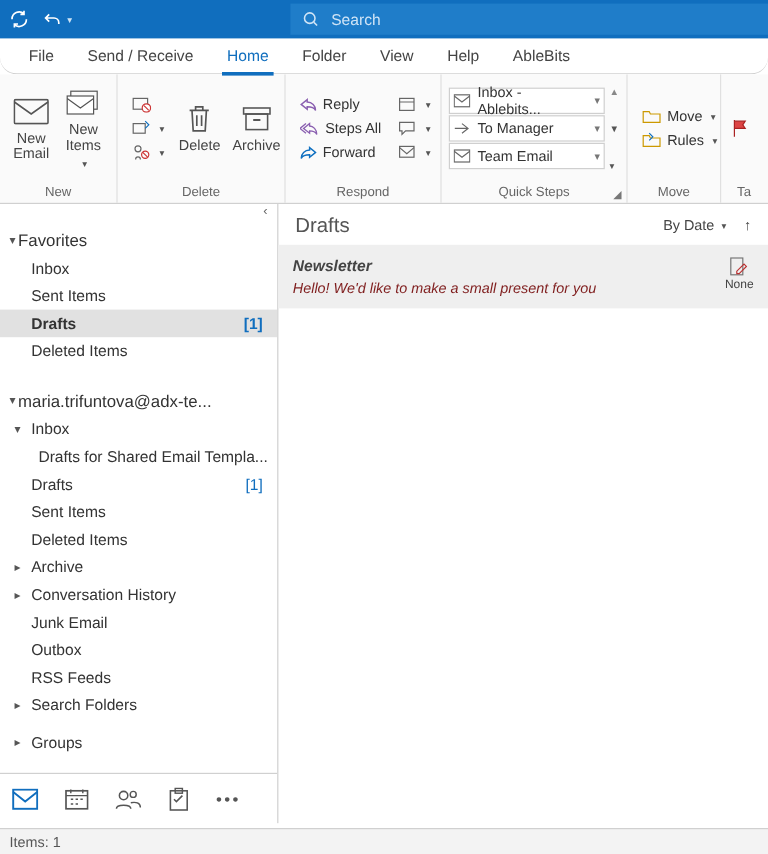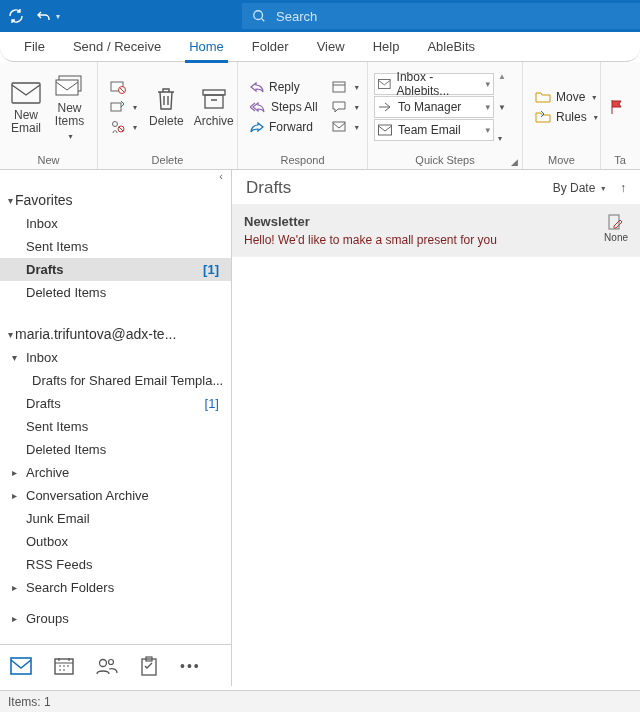--- a/index.html
+++ b/index.html
@@ -20,21 +20,21 @@
   .ribbon { height: 108px; background: #fafafa; border-bottom: 1px solid #d0d0d0; display: flex; }
   .rgroup { border-right: 1px solid #e0e0e0; display: flex; flex-direction: column; }
   .rg-body { flex: 1; display: flex; align-items: center; padding: 4px 6px; gap: 2px; }
   .rg-label { text-align: center; font-size: 11px; color: #666; padding: 2px 0 3px; position: relative;}
   .rg-launch { position:absolute; right:4px; bottom:2px; font-size:9px; color:#777;}
   .big-btn { display: flex; flex-direction: column; align-items: center; justify-content: center; padding: 2px 4px; font-size: 12px; color: #444; gap: 2px; text-align: center; line-height: 1.1; }
   .big-btn .ico { width: 32px; height: 28px; display:flex; align-items:center; justify-content:center;}
   .col3 { display: flex; flex-direction: column; gap: 2px; padding:2px;}
   .small-btn { display: flex; align-items: center; gap: 5px; font-size: 12px; color: #333; padding: 2px 4px; white-space: nowrap; }
   .qslist { display:flex; flex-direction: column; gap:1px; padding:2px 0;}
-  .qsrow { display:flex; align-items:center; border:1px solid #cfcfcf; padding:1px 3px; font-size:12px; gap:6px; background:#fff; height:22px; width:120px;}
+  .qsrow { display:flex; align-items:center; border:1px solid #cfcfcf; padding:1px 3px; font-size:12px; gap:6px; background:#fff; height:22px; width:130px;}
   .qsrow .qsd { margin-left:auto; color:#777; font-size:9px;}
   .caret { font-size: 8px; color: #555; margin-left:2px;}
   
   .main { display: flex; height: 516px; position: relative;}
   .navpane { width: 232px; border-right: 1px solid #d0d0d0; display: flex; flex-direction: column; overflow: hidden; }
   .navlist { flex: 1; overflow: auto; padding-top: 4px;}
   .collapse-handle { text-align:right; padding:0 8px 0 0; color:#666; font-size:11px; height:14px;}
   .nav-header { padding: 4px 8px; display:flex; align-items:center; gap:2px; font-size:14px; color:#333;}
   .nav-header .chev { font-size:10px; color:#555;}
   .nav-item { padding: 4px 6px 4px 26px; display:flex; align-items:center; font-size:13px; color:#333;}
@@ -44,21 +44,21 @@
   .nav-item .chev { font-size:10px; color:#555; margin-right:4px; margin-left:-14px; width:10px; display:inline-block;}
   .navbar-bottom { height: 42px; border-top:1px solid #d0d0d0; display:flex; align-items:center; padding:0 10px; gap:22px;}
   .navbar-bottom .nbi { color:#555; }
   .navbar-bottom .nbi.active { color:#106ebe;}
   
   .content { flex:1; display:flex; flex-direction:column;}
   .content-header { padding: 8px 14px 6px; display:flex; align-items:center;}
   .content-header .title { font-size:17px; color:#555;}
   .content-header .sortby { margin-left:auto; font-size:12px; color:#444; display:flex; align-items:center; gap:4px;}
   .msg { background:#efefef; padding:10px 12px; display:flex; }
-  .msg-main { flex:1;}
+  .msg-main { flex:1;font-style:italic;}
   .msg .subj { font-size:13px; color:#444; font-weight:600;}
   .msg .prev { font-size:12px; color:#7f1d1d; margin-top:4px;}
   .msg-right { text-align:center; font-size:10px; color:#444;}
   .msg-right .ico { width:18px; height:16px; margin:0 auto 2px;}
   
   .status { position:absolute; bottom:0; left:0; right:0; height:22px; background:#f3f3f3; border-top:1px solid #d0d0d0; display:flex; align-items:center; padding:0 8px; font-size:12px; color:#555;}
   svg { display:block; }
 </style>
 </head>
 <body>
@@ -340,21 +340,21 @@
         </div>
       <div class="nav-item">
           <span>Deleted Items</span>
         </div>
       <div class="nav-item">
           <span class="chev">▸</span>
           <span>Archive</span>
         </div>
       <div class="nav-item">
           <span class="chev">▸</span>
-          <span>Conversation Archive</span>
+          <span>Conversation History</span>
         </div>
       <div class="nav-item">
           <span>Junk Email</span>
         </div>
       <div class="nav-item">
           <span>Outbox</span>
         </div>
       <div class="nav-item">
           <span>RSS Feeds</span>
         </div>

